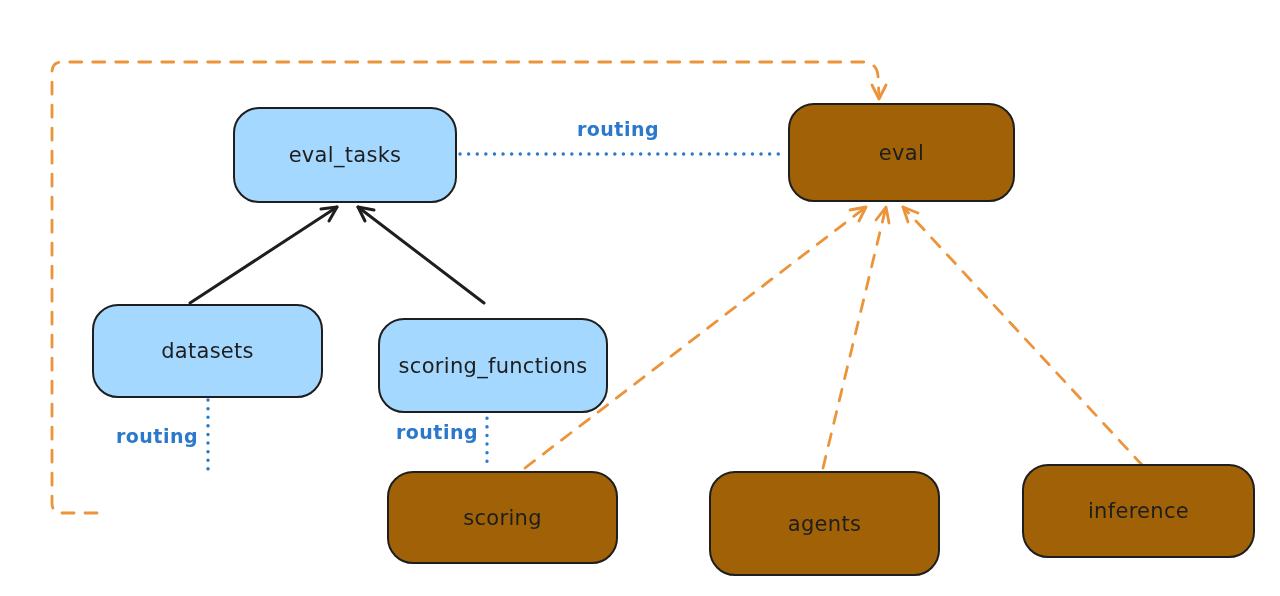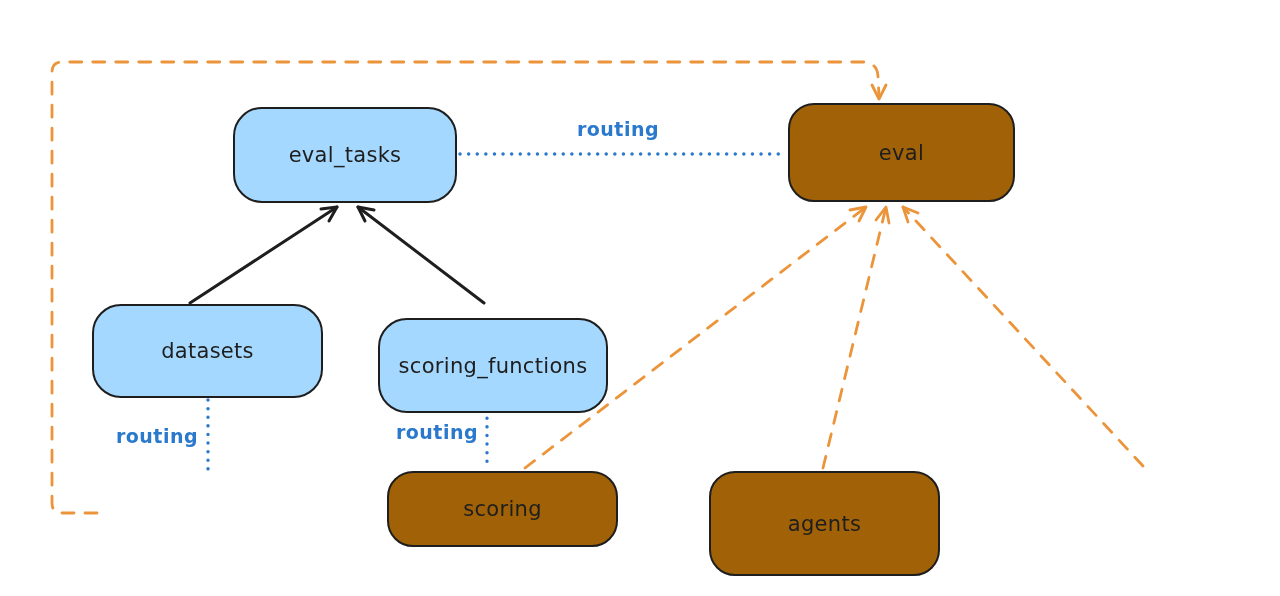--- a/index.html
+++ b/index.html
@@ -37,21 +37,21 @@
     box-sizing: border-box;
     border: 2.5px solid #1e1e1e;
     border-radius: 26px;
     display: flex;
     align-items: center;
     justify-content: center;
     font-size: 21px;
     color: #1e1e1e;
     letter-spacing: 0.3px;
   }
-  .node.blue  { background: #a5d8ff; border-radius: 29px; }
+  .node.blue  { background: #a5d8ff; }
   .node.green { background: #a16207; }
 
   .edge-label {
     position: absolute;
     width: 120px;
     text-align: center;
     font-size: 19px;
     font-weight: bold;
     color: #2a79cc;
     letter-spacing: 0.5px;
@@ -94,28 +94,31 @@
 
   <div class="node blue" style="left:92px;   top:304px; width:231px; height:94px;">
     <span>datasets</span>
   </div>
 
   <div class="node blue" style="left:378px;  top:318px; width:230px; height:95px;">
     <span>scoring_functions</span>
   </div>
 
 
-  <div class="node green" style="left:387px;  top:471px; width:231px; height:76px;">
+  <div class="node green" style="left:387px;  top:471px; width:231px; height:93px;">
     <span>scoring</span>
   </div>
 
   <div class="node green" style="left:709px;  top:471px; width:231px; height:105px;">
     <span>agents</span>
   </div>
 
+  <div class="node green" style="left:1022px; top:464px; width:233px; height:94px;">
+    <span>inference</span>
+  </div>
 
   <div class="edge-label" style="left:558px; top:118px;">routing</div>
 
   <div class="edge-label" style="left:97px;  top:425px;">routing</div>
 
   <div class="edge-label" style="left:377px; top:421px;">routing</div>
 
 </div>
 
 </body></html>

